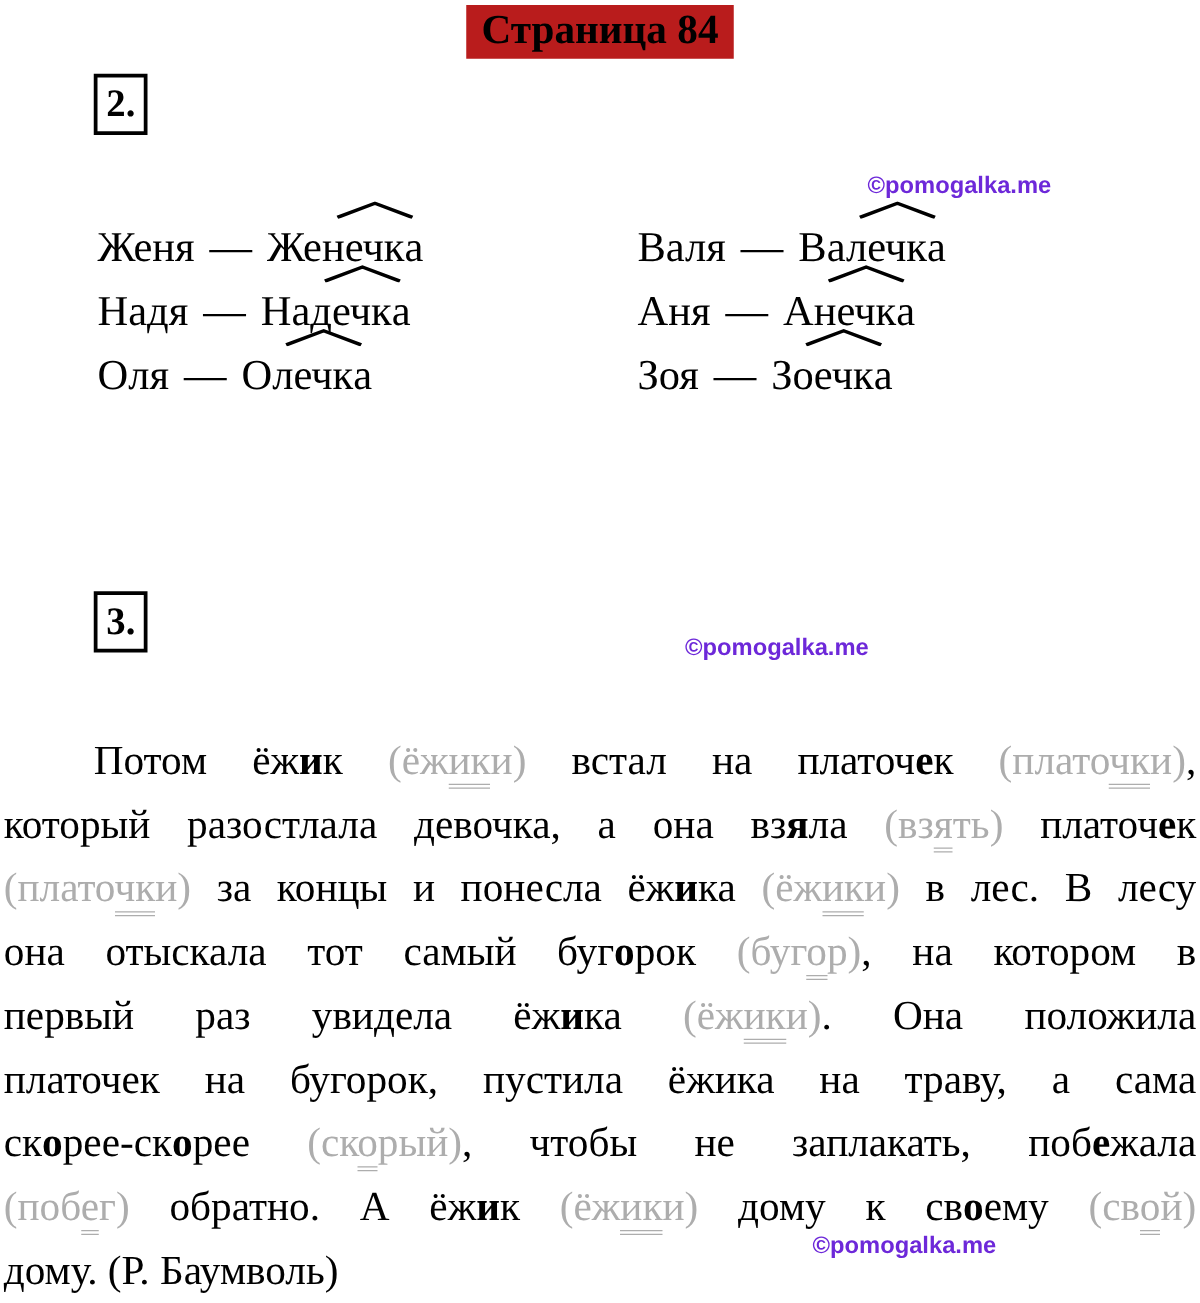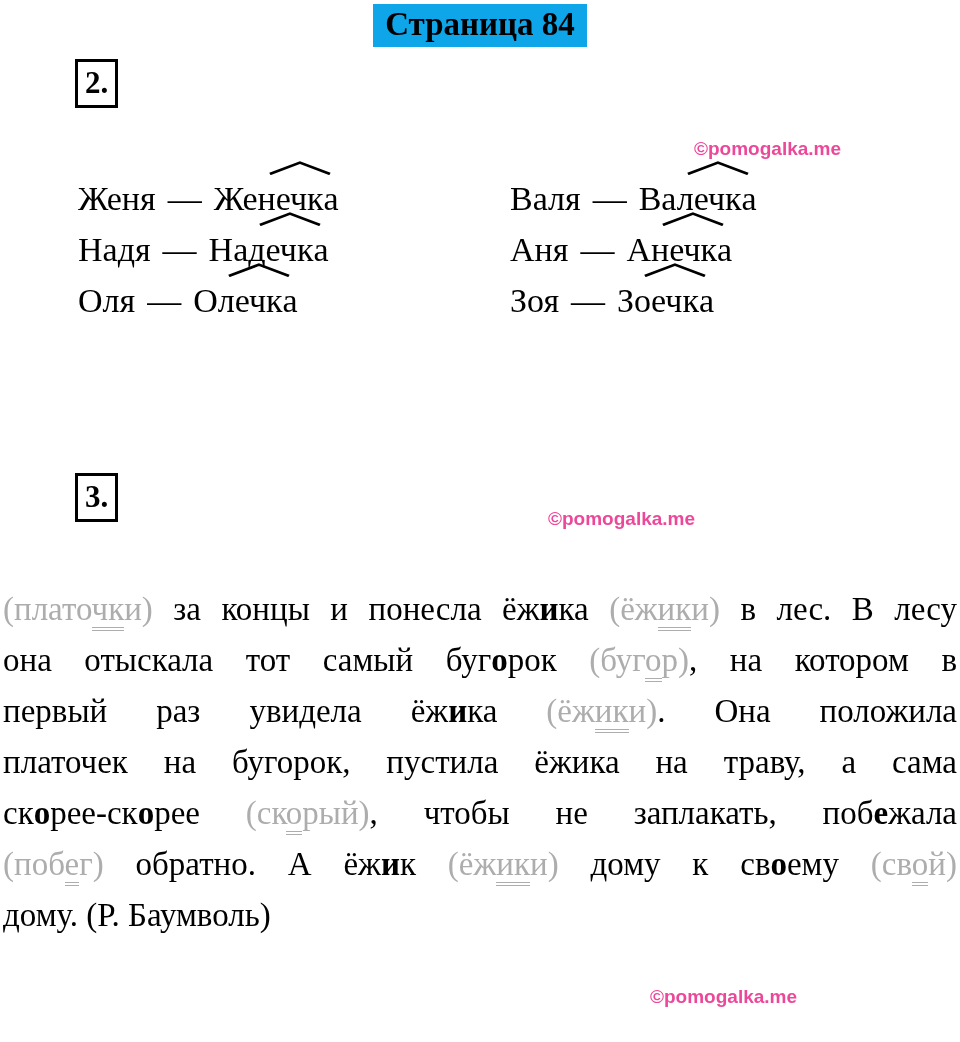--- a/index.html
+++ b/index.html
@@ -3,34 +3,34 @@
 <meta charset="utf-8">
 <style>
   html,body { margin:0; padding:0; background:#ffffff; }
   .page {
     position:relative; width:960px; height:1042px; background:#ffffff;
     overflow:hidden; color:#000; font-family:"Liberation Serif", serif;
   }
   
   .title-wrap { position:absolute; top:4px; left:0; width:100%; text-align:center; }
   .title {
-    display:inline-block; background:#0ea5e9; font-weight:bold;
+    display:inline-block; background:#b91c1c; font-weight:bold;
     font-size:33px; padding:2px 12px 4px 12px;
   }
   
   .numbox {
     position:absolute; border:3px solid #000; font-weight:bold;
     font-size:31px; line-height:1; padding:5px 7px 7px 7px; background:#fff;
   }
   .numbox.n2 { left:75px; top:59px; }
   .numbox.n3 { left:75px; top:473px; }
   
   .wm {
     position:absolute; font-family:"Liberation Sans", sans-serif;
-    font-weight:bold; font-size:19px; color:#ec4899; white-space:nowrap;
+    font-weight:bold; font-size:19px; color:#6d28d9; white-space:nowrap;
   }
   .wm1 { left:694px; top:138px; }
   .wm2 { left:548px; top:508px; }
   .wm3 { left:650px; top:986px; }
   
   .pairs { position:absolute; top:163px;margin-top:10px; }
   .pairs.left-col  { left:78px; }
   .pairs.right-col { left:510px; }
   .pair { font-size:34px; height:51px; line-height:51px; white-space:nowrap; }
   .dash { display:inline-block; margin:0 12px; }
@@ -86,20 +86,22 @@
     <div class="pair"><span>Зоя</span><span class="dash">—</span><span>Зо</span><span class="sfx"><svg class="roof" viewBox="0 0 100 26" preserveAspectRatio="none">
             <polyline points="3,24 50,3 97,24" fill="none" stroke="#000" stroke-width="5"></polyline>
           </svg><span>ечк</span></span><span>а</span></div>
   </div>
 
   <div class="numbox n3">3.</div>
 
   <div class="wm wm2">©pomogalka.me</div>
 
   <div class="ex3-text">
+      <div class="tline first"><span>Потом ёж</span><span class="b">и</span><span>к </span><span class="g">(ёж</span><span class="g u">ик</span><span class="g">и) </span><span>встал на платоч</span><span class="b">е</span><span>к </span><span class="g">(плато</span><span class="g u">чк</span><span class="g">и)</span><span>,</span></div>
+      <div class="tline"><span>который разостлала девочка, а она вз</span><span class="b">я</span><span>ла </span><span class="g">(вз</span><span class="g u">я</span><span class="g">ть) </span><span>платоч</span><span class="b">е</span><span>к</span></div>
       <div class="tline"><span class="g">(плато</span><span class="g u">чк</span><span class="g">и) </span><span>за концы и понесла ёж</span><span class="b">и</span><span>ка </span><span class="g">(ёж</span><span class="g u">ик</span><span class="g">и) </span><span>в лес. В лесу</span></div>
       <div class="tline"><span>она отыскала тот самый буг</span><span class="b">о</span><span>рок </span><span class="g">(буг</span><span class="g u">о</span><span class="g">р)</span><span>, на котором в</span></div>
       <div class="tline"><span>первый раз увидела ёж</span><span class="b">и</span><span>ка </span><span class="g">(ёж</span><span class="g u">ик</span><span class="g">и)</span><span>. Она положила</span></div>
       <div class="tline"><span>платочек на бугорок, пустила ёжика на траву, а сама</span></div>
       <div class="tline"><span>ск</span><span class="b">о</span><span>рее-ск</span><span class="b">о</span><span>рее </span><span class="g">(ск</span><span class="g u">о</span><span class="g">рый)</span><span>, чтобы не заплакать, поб</span><span class="b">е</span><span>жала</span></div>
       <div class="tline"><span class="g">(поб</span><span class="g u">е</span><span class="g">г) </span><span>обратно. А ёж</span><span class="b">и</span><span>к </span><span class="g">(ёж</span><span class="g u">ик</span><span class="g">и) </span><span>дому к св</span><span class="b">о</span><span>ему </span><span class="g">(св</span><span class="g u">о</span><span class="g">й)</span></div>
       <div class="tline last"><span>дому. (Р. Баумволь)</span></div>
     </div>
 
   <div class="wm wm3">©pomogalka.me</div>

